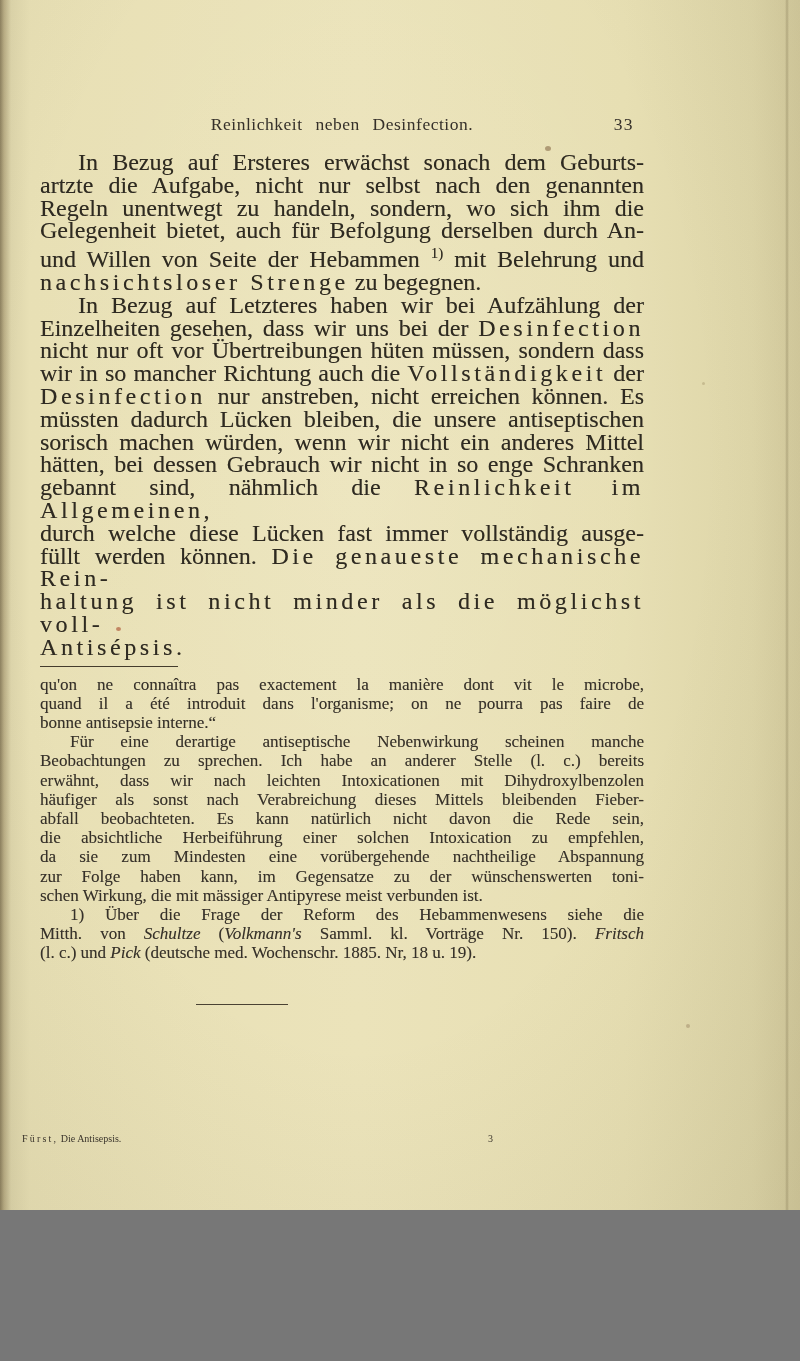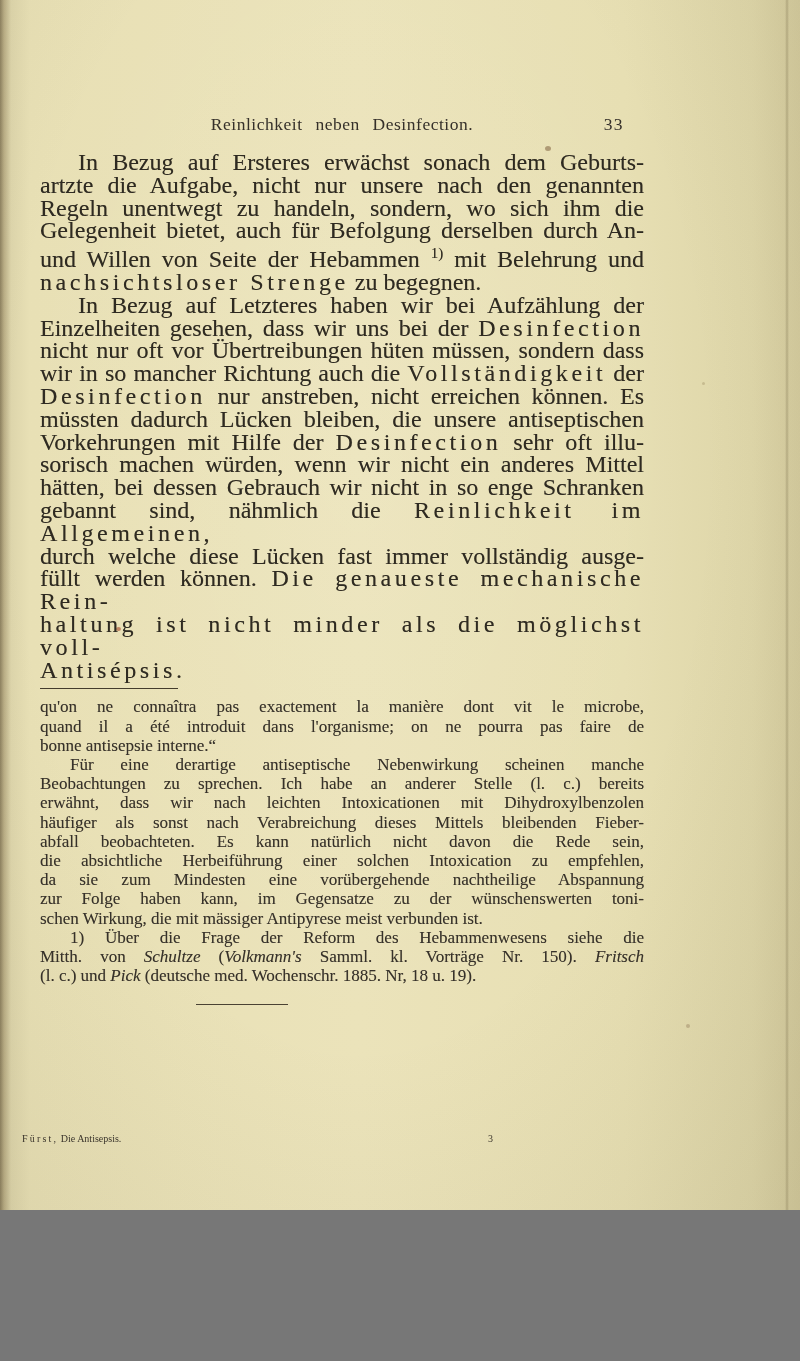--- a/index.html
+++ b/index.html
@@ -10,21 +10,21 @@
     background:
       radial-gradient(ellipse at 45% 38%, rgba(255,255,245,0.10) 0%, rgba(0,0,0,0) 55%, rgba(70,60,30,0.08) 100%),
       linear-gradient(90deg,#8d8160 0px,#b9ad85 4px,#ddd5ab 11px,#e8e0b5 30px,#ebe3ba 45%,#e7dfb3 78%,#ded6a9 94%,#d3ca9d 100%);
   }
   .crease{position:absolute;top:0;left:785px;width:4px;height:100%;
     background:linear-gradient(90deg,rgba(0,0,0,0) 0%,rgba(110,98,64,0.30) 50%,rgba(0,0,0,0) 100%);}
   .speck{position:absolute;border-radius:50%;}
   .col{position:absolute;left:40px;top:0;width:604px;}
   .running-header{position:relative;margin-top:114px;height:24px;text-align:center;
     font-size:17.5px;letter-spacing:0.03em;word-spacing:0.45em;color:#35302a;}
-  .pageno{position:absolute;right:20px;top:0;letter-spacing:0.08em;}
+  .pageno{position:absolute;right:10px;top:0;letter-spacing:0.08em;}
   .body-text{margin-top:13px;font-size:24px;line-height:22.8px;
     text-shadow:0.2px 0.3px 0.4px rgba(56,48,32,0.40);}
   .ln{text-align:justify;}
   .ln.j{text-align-last:justify;}
   .para.indent .ln:first-child{text-indent:38px;}
   .fn .para.indent .ln:first-child{text-indent:30px;}
   .sp{letter-spacing:0.15em;}
   .it{font-style:italic;}
   .sup{font-size:0.62em;vertical-align:super;letter-spacing:0;}
   .fn-rule{margin-top:7px;width:138px;height:0;border-top:1.6px solid #443c2c;}
@@ -51,34 +51,33 @@
   <div class="col">
 
     <div class="running-header">
       <span>Reinlichkeit neben Desinfection.</span>
       <span class="pageno">33</span>
     </div>
 
     <div class="body-text">
         <div class="para indent">
           <div class="ln j"><span class="">In Bezug auf Ersteres erwächst sonach dem Geburts-</span></div>
-          <div class="ln j"><span class="">artzte die Aufgabe, nicht nur unsere nach den genannten</span></div>
+          <div class="ln j"><span class="">artzte die Aufgabe, nicht nur selbst nach den genannten</span></div>
           <div class="ln j"><span class="">Regeln unentwegt zu handeln, sondern, wo sich ihm die</span></div>
           <div class="ln j"><span class="">Gelegenheit bietet, auch für Befolgung derselben durch An-</span></div>
           <div class="ln j"><span class="">und Willen von Seite der Hebammen </span><span class=" sup">1)</span><span class=""> mit Belehrung und</span></div>
           <div class="ln"><span class=" sp">nachsichtsloser Strenge</span><span class=""> zu begegnen.</span></div>
         </div>
         <div class="para indent">
           <div class="ln j"><span class="">In Bezug auf Letzteres haben wir bei Aufzählung der</span></div>
           <div class="ln j"><span class="">Einzelheiten gesehen, dass wir uns bei der </span><span class=" sp">Desinfection</span></div>
           <div class="ln j"><span class="">nicht nur oft vor Übertreibungen hüten müssen, sondern dass</span></div>
           <div class="ln j"><span class="">wir in so mancher Richtung auch die </span><span class=" sp">Vollständigkeit</span><span class=""> der</span></div>
           <div class="ln j"><span class=" sp">Desinfection</span><span class=""> nur anstreben, nicht erreichen können. Es</span></div>
           <div class="ln j"><span class="">müssten dadurch Lücken bleiben, die unsere antiseptischen</span></div>
-          <div class="ln j"><span class="">Vorkehrungen mit Hilfe der </span><span class=" sp">Desinfection</span><span class=""> sehr oft illu-</span></div>
           <div class="ln j"><span class="">sorisch machen würden, wenn wir nicht ein anderes Mittel</span></div>
           <div class="ln j"><span class="">hätten, bei dessen Gebrauch wir nicht in so enge Schranken</span></div>
           <div class="ln j"><span class="">gebannt sind, nähmlich die </span><span class=" sp">Reinlichkeit im Allgemeinen</span><span class="">,</span></div>
           <div class="ln j"><span class="">durch welche diese Lücken fast immer vollständig ausge-</span></div>
           <div class="ln j"><span class="">füllt werden können. </span><span class=" sp">Die genaueste mechanische Rein-</span></div>
           <div class="ln j"><span class=" sp">haltung ist nicht minder als die möglichst voll-</span></div>
           <div class="ln"><span class=" sp">Antisépsis.</span></div>
         </div>
       </div>
 

